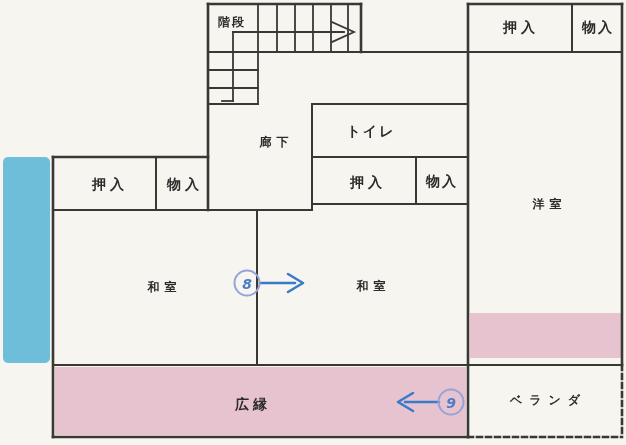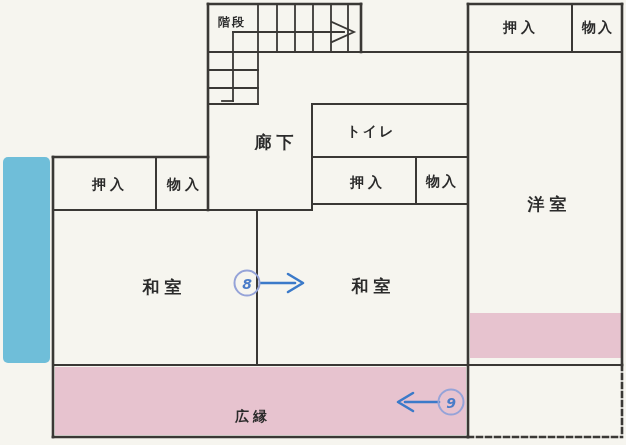--- a/index.html
+++ b/index.html
@@ -25,21 +25,21 @@
   .w3{stroke-width:2.6;}
   .dash{stroke-dasharray:5 4;}
   .thin{stroke-width:1.8;}
   .bluestroke{stroke:var(--arrow);stroke-width:2.6;fill:none;stroke-linecap:round;stroke-linejoin:round;}
   .lbl{
     position:absolute;
     transform:translate(-50%,-50%);
     white-space:nowrap;
     color:var(--ink);
     font-weight:600;
-    font-size:17px;
+    font-size:12px;
     letter-spacing:5px;
     text-indent:5px;
     line-height:1;
   }
   .lbl.small{font-size:14px;letter-spacing:4px;text-indent:4px;}
   .lbl.tight{font-size:14px;letter-spacing:2px;text-indent:2px;}
   .lbl.kaidan{font-size:12px;letter-spacing:2px;text-indent:2px;}
   .lbl.wide{letter-spacing:7px;text-indent:7px;}
   .marker{
     position:absolute;
@@ -127,18 +127,19 @@
   <div class="lbl tight" style="left:597px;top:27px">物入</div>
   <div class="lbl" style="left:274px;top:142px">廊下</div>
   <div class="lbl tight" style="left:370px;top:131px">トイレ</div>
   <div class="lbl small" style="left:108px;top:184px">押入</div>
   <div class="lbl small" style="left:183px;top:184px">物入</div>
   <div class="lbl small" style="left:366px;top:182px">押入</div>
   <div class="lbl tight" style="left:441px;top:181px">物入</div>
   <div class="lbl" style="left:547px;top:204px">洋室</div>
   <div class="lbl" style="left:162px;top:287px">和室</div>
   <div class="lbl" style="left:371px;top:286px">和室</div>
-  <div class="lbl small" style="left:251px;top:416px">広縁</div>
+  <div class="lbl small" style="left:251px;top:404px">広縁</div>
+  <div class="lbl wide" style="left:545px;top:400px">ベランダ</div>
 
   <div class="marker" style="left:247px;top:283px">8</div>
   <div class="marker" style="left:451px;top:402px">9</div>
 
 </div>
 
 </body></html>

